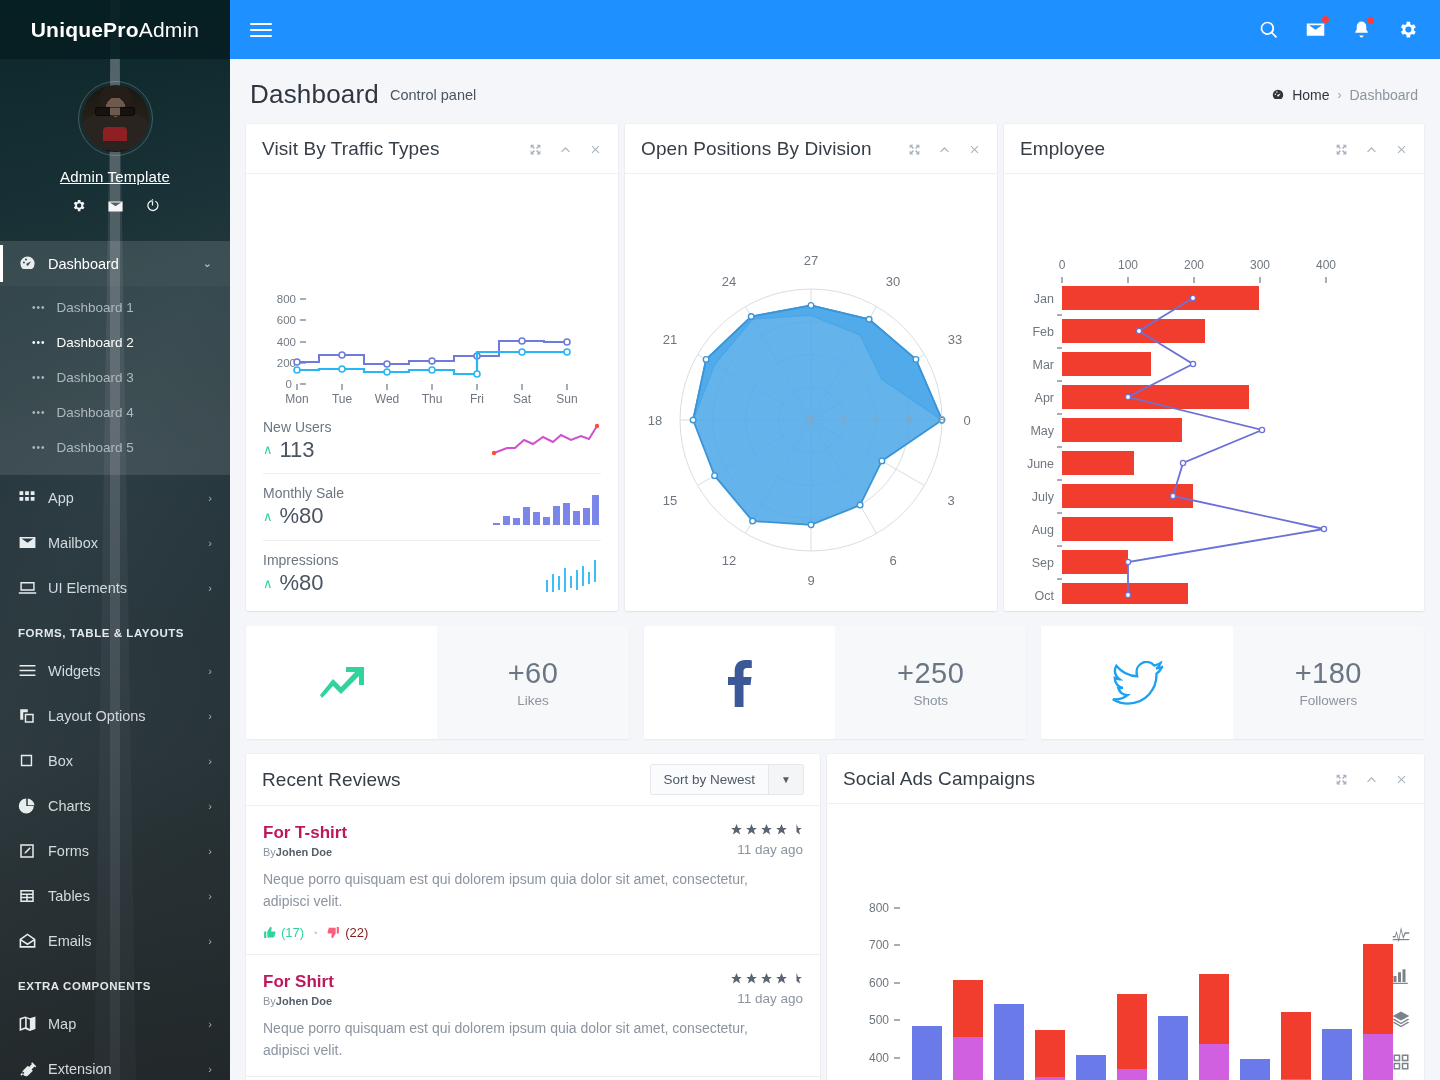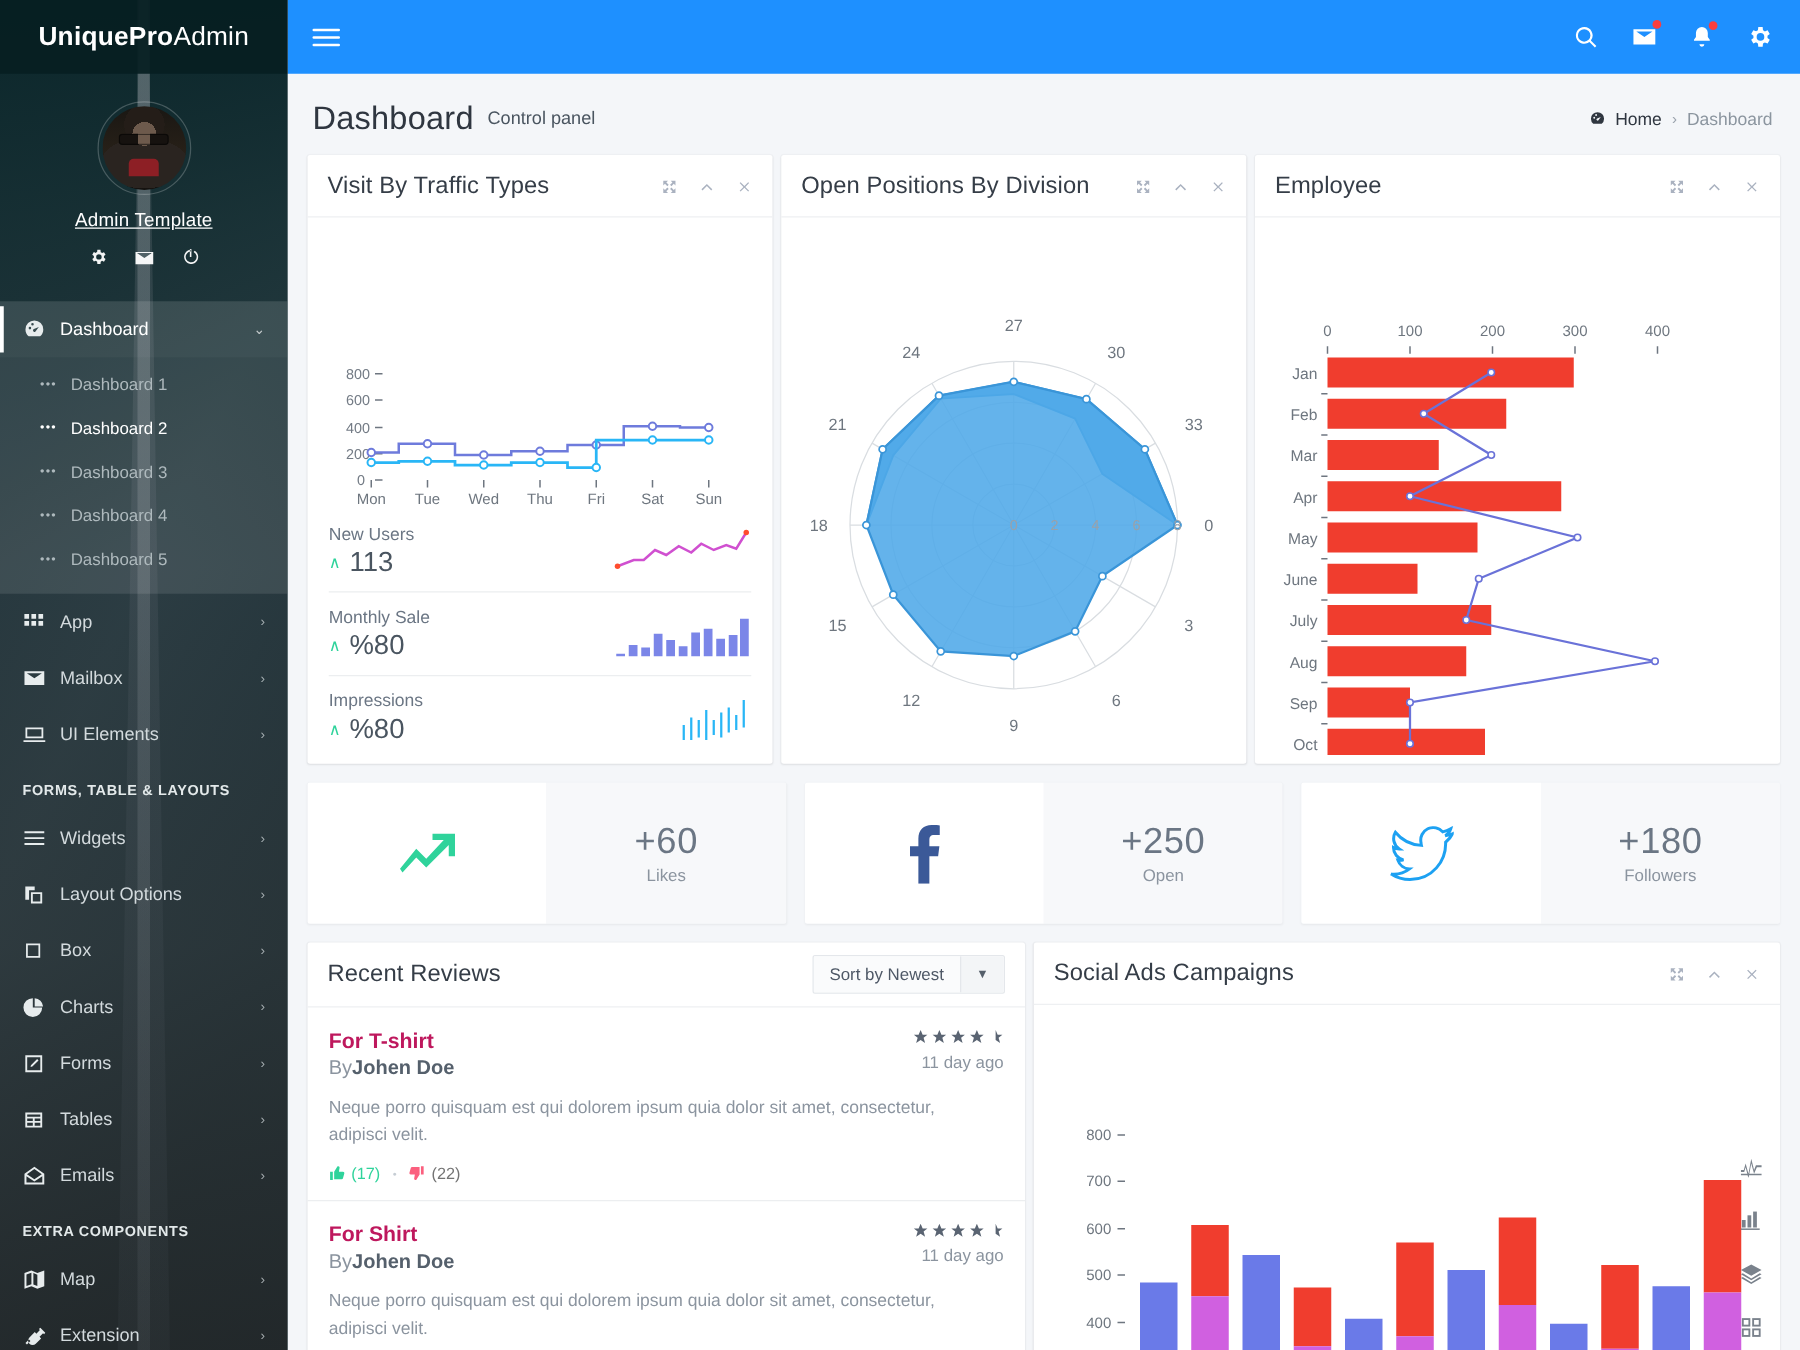--- a/index.html
+++ b/index.html
@@ -176,30 +176,30 @@
   .social-lbl { font-size: 13.5px; color: #8b949f; margin-top: 3px; }
 
   
   .reviews-card { width: 574px; }
   .sortbox { margin-left: auto; display: flex; border: 1px solid #e4e7eb; border-radius: 2px; overflow: hidden; cursor: pointer; }
   .sortbox .sb-txt { padding: 7px 13px; font-size: 13.5px; color: #4e5866; background: #fafbfc; }
   .sortbox .sb-caret { padding: 7px 12px; background: #f3f5f7; border-left: 1px solid #e4e7eb; color: #555f6b; font-size: 10px; display:flex; align-items:center; }
   .review { padding: 17px 17px 14px; border-bottom: 1px solid #eceef0; }
   .rv-top { display: flex; align-items: flex-start; }
   .rv-title { font-size: 17px; color: #be185d; font-weight: 700; }
-  .rv-by { font-size: 16px; color: #8b949f; margin-top: 3px; text-align: center; }
+  .rv-by { font-size: 11px; color: #8b949f; margin-top: 3px; }
   .rv-by b { color: #55606c; font-weight: 700; }
   .rv-right { margin-left: auto; text-align: right; }
   .rv-stars { display: flex; gap: 2px; justify-content: flex-end; }
   .rv-date { font-size: 13.5px; color: #8b949f; margin-top: 6px; }
   .rv-text { font-size: 14px; color: #8b949f; line-height: 1.55; margin-top: 11px; max-width: 510px; }
   .rv-votes { display: flex; align-items: center; gap: 10px; margin-top: 13px; font-size: 13px; }
   .vt-up { color: #2fd39b; display: flex; align-items: center; gap: 5px; cursor: pointer; }
   .vt-dot { color: #c6cdd4; font-size: 9px; }
-  .vt-down { color: #737373; display: flex; align-items: center; gap: 5px; cursor: pointer; }
+  .vt-down { color: #7f1d1d; display: flex; align-items: center; gap: 5px; cursor: pointer; }
 
   
   .ads-card { flex: 1; }
   .ads-body { position: relative; height: 300px; }
   .ads-toolbox { position: absolute; right: 14px; top: 120px; display: flex; flex-direction: column; gap: 25px; }
   .ads-toolbox .tbi { cursor: pointer; display: flex; }
   .ads-toolbox svg { fill: #7a828c; }
 
   svg { display: block; }
   text { font-family: "Liberation Sans", sans-serif; }
@@ -808,21 +808,21 @@
       </div>
     </div>
     <div class="social-card">
       <div class="social-icon">
         <svg width="28" height="48" viewBox="0 0 28 48">
             <path fill="#3b5998" d="M18.5 48V26h7l1-8h-8v-5c0-2.4.7-4 4-4h4.3V1.3C25.9 1.1 23.3 1 20.3 1 14 1 9.7 4.8 9.7 11.9V18H3v8h6.7v22h8.8z"></path>
           </svg>
       </div>
       <div class="social-meta">
         <div class="social-num">+250</div>
-        <div class="social-lbl">Open</div>
+        <div class="social-lbl">Shots</div>
       </div>
     </div>
     <div class="social-card">
       <div class="social-icon">
         <svg width="52" height="44" viewBox="0 0 52 44">
             <path fill="none" stroke="#1da1f2" stroke-width="2.4" d="M51 6a20 20 0 01-5.8 1.6A10 10 0 0049.6 2a20 20 0 01-6.4 2.5A10 10 0 0025.8 13a11 11 0 00.3 2.3A28.5 28.5 0 015.3 4.8a10 10 0 003.1 13.4A10 10 0 013.8 17v.1a10 10 0 008 9.8 10 10 0 01-4.5.2 10 10 0 009.3 7 20 20 0 01-12.4 4.3c-.8 0-1.6 0-2.4-.2A28.4 28.4 0 0017 42.6c18.4 0 28.5-15.3 28.5-28.5v-1.3A20 20 0 0051 6z"></path>
           </svg>
       </div>
       <div class="social-meta">
         <div class="social-num">+180</div>

